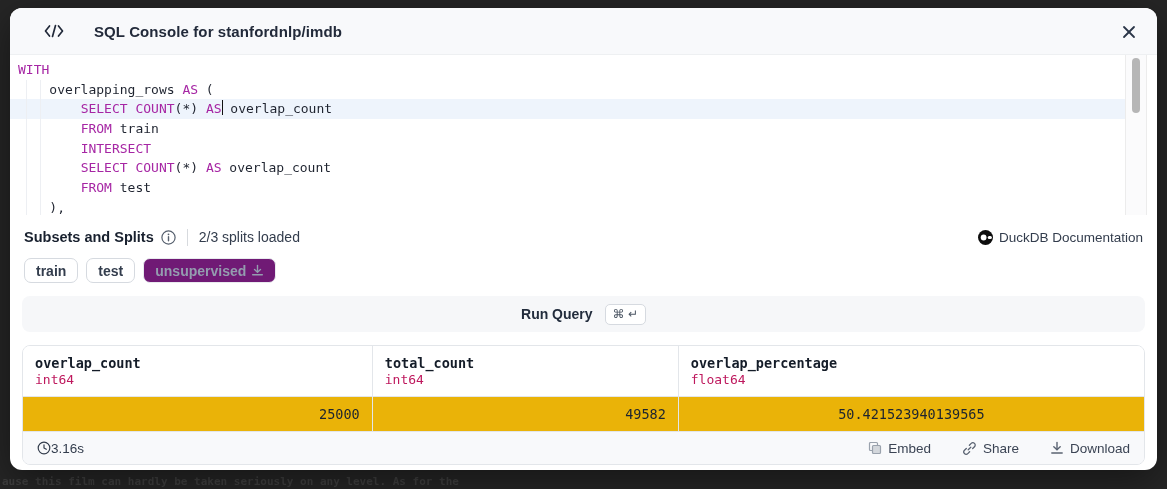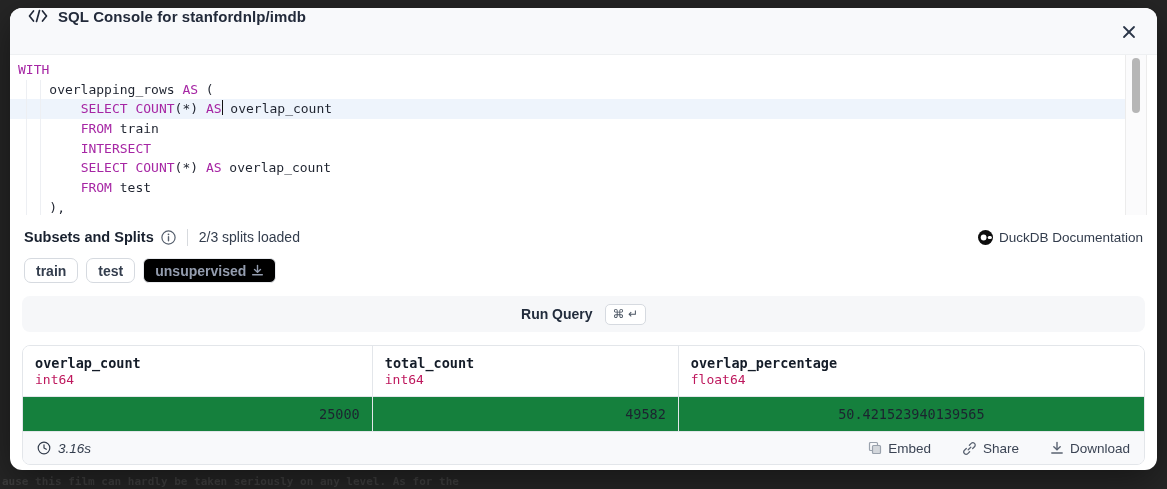--- a/index.html
+++ b/index.html
@@ -14,21 +14,21 @@
 
   .modal {
     position:absolute; left:10px; top:8px; width:1147px; height:462px;
     background:#ffffff; border-radius:12px; overflow:hidden;
     box-shadow:0 10px 40px rgba(0,0,0,.45);
   }
 
   
   .modal-header {
     height:47px; background:#f8f9fb; border-bottom:1px solid #eef0f2;
-    display:flex; align-items:flex-start; padding:0 18px; position:relative;
+    display:flex; align-items:center; padding:0 34px; position:relative;gap:20px;
   }
   .code-glyph { display:flex; align-items:center; margin-right:10px; color:#222a3a; }
   .modal-title { font-size:15px; font-weight:bold; color:#222a3a; letter-spacing:.1px; }
   .close-btn {
     position:absolute; right:16px; top:12px; width:24px; height:24px;
     background:none; border:none; cursor:pointer; color:#2b3648;
     font-size:18px; line-height:24px; text-align:center; font-weight:bold;
   }
 
   
@@ -60,21 +60,21 @@
   .vdivider { width:1px; height:17px; background:#d7dade; margin:0 11px; }
   .splits-status { font-size:14px; color:#333d4d; }
   .doc-link { display:flex; align-items:center; gap:6px; font-size:13.5px; color:#333d4d; cursor:pointer; text-decoration:none; }
 
   .pills-row { display:flex; align-items:center; gap:8px; margin-top:9px; padding:0 2px; }
   .pill {
     display:flex; align-items:center; gap:5px; height:25px; padding:0 11px;
     border-radius:7px; font-size:14px; font-weight:600; cursor:pointer;
     border:1px solid #d6dae0; background:#fff; color:#333d4d;
   }
-  .pill.unloaded { background:#000000; border-color:#e9ebef; color:#949daf;border-radius:6px; }
+  .pill.unloaded { background:#701a75; border-color:#e9ebef; color:#949daf; }
 
   .run-bar {
     display:flex; align-items:center; justify-content:center; gap:12px;
     width:100%; height:36px; margin-top:13px; background:#f6f7f9;
     border:none; border-radius:8px; cursor:pointer;
   }
   .run-label { font-size:14px; font-weight:bold; color:#222c3c; }
   .kbd {
     background:#fff; border:1px solid #d6dae0; border-radius:5px;
     font-size:12px; color:#4b5563; padding:2px 7px; line-height:15px;
@@ -82,29 +82,29 @@
 
   
   .results { margin-top:13px; border:1px solid #e3e6ea; border-radius:8px; overflow:hidden; }
   .r-head { display:flex; background:#fff; }
   .r-cell { padding:9px 12px; }
   .c1 { width:31.2%; } .c2 { width:27.3%; } .c3 { width:41.5%; }
   .r-head .r-cell { border-right:1px solid #e3e6ea; }
   .r-head .r-cell:last-child { border-right:none; }
   .col-name { font-family:"DejaVu Sans Mono", monospace; font-size:13.5px; font-weight:bold; color:#141c28; }
   .col-type { font-family:"DejaVu Sans Mono", monospace; font-size:13px; color:#be185d; margin-top:1px; }
-  .r-row { display:flex; background:#15803d; border-top:1px solid #e3e6ea; }
+  .r-row { display:flex; background:#eab308; border-top:1px solid #e3e6ea; }
   .r-row .r-cell { border-right:1px solid #e3e6ea; padding:9px 12px;
     font-family:"DejaVu Sans Mono", monospace; font-size:13.5px; color:#1c2430; text-align:right; }
   .r-row .r-cell:last-child { border-right:none;text-align:center; }
   .r-footer {
     display:flex; align-items:center; justify-content:space-between;
     background:#f8f9fb; border-top:1px solid #e3e6ea; height:33px; padding:0 14px;
   }
-  .duration { display:flex; align-items:center; gap:7px; font-size:13.5px; color:#333d4d;font-style:italic; }
+  .duration { display:flex; align-items:center; font-size:13.5px; color:#333d4d; }
   .actions { display:flex; align-items:center; gap:31px; }
   .action-btn { display:flex; align-items:center; gap:6px; background:none; border:none;
     font-size:13.5px; color:#3b4454; cursor:pointer; font-family:"Liberation Sans", sans-serif; }
   svg { display:block; }
 </style>
 </head>
 <body>
 
 <div class="bg-text">ause this film can hardly be taken seriously on any level. As for the</div>
 

